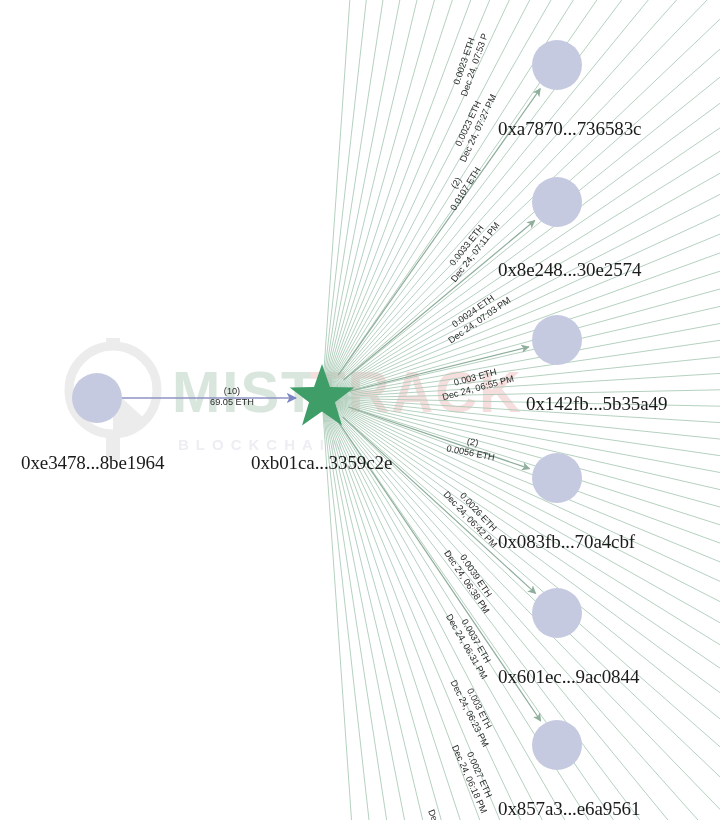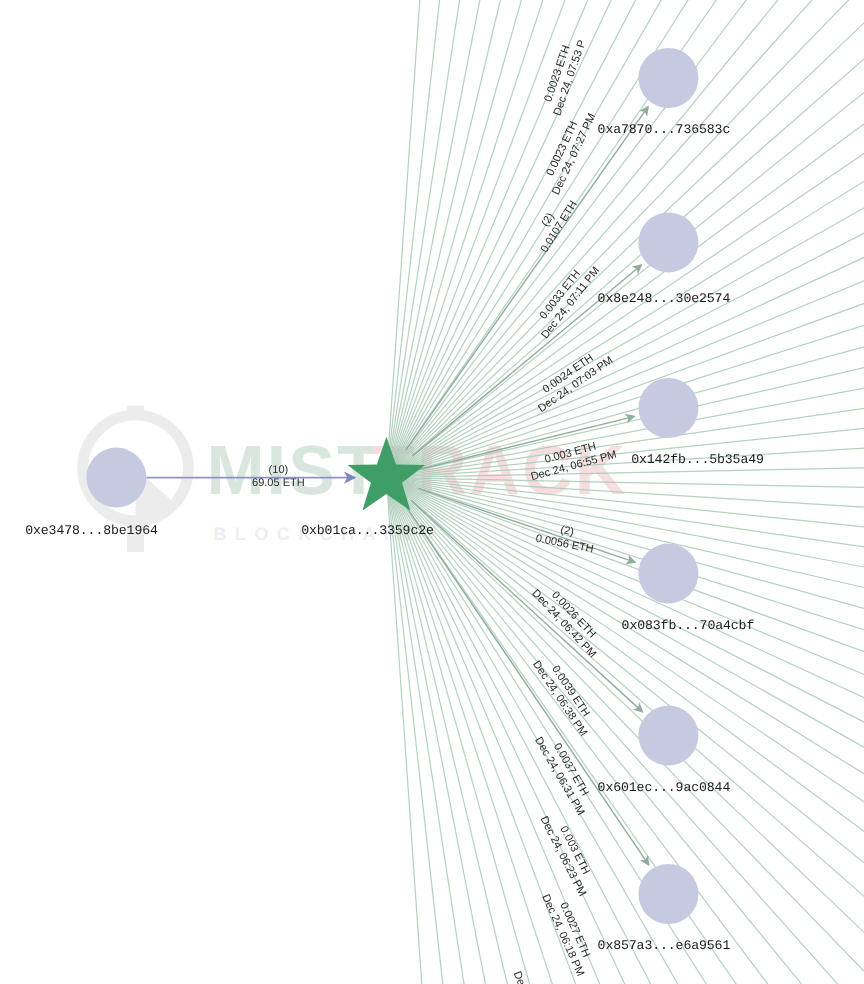--- a/index.html
+++ b/index.html
@@ -17,25 +17,26 @@
   }
   #graph-svg {
     position: absolute;
     left: 0;
     top: 0;
     width: 720px;
     height: 820px;
   }
   .node-label {
     position: absolute;
-    font-family: Liberation Mono, monospace;
-    font-size: 11px;
+    font-family: Liberation Serif, serif;
+    font-size: 19px;
     color: #1b1b1b;
     white-space: nowrap;
     letter-spacing: -0.1px;
+    margin-top: 15px;
   }
   .edge-label {
     position: absolute;
     font-family: "Liberation Sans", sans-serif;
     font-size: 9.2px;
     color: #2b2b2b;
     white-space: nowrap;
     line-height: 1.22;
     text-align: center;
     transform-origin: 50% 50%;
@@ -191,21 +192,21 @@
         <path d="M322 364 L329.9938794311776 386.99736887650073 L354.3359215540352 387.4934221912518 L334.9343686216141 402.20263112349926 L341.9846985779441 425.5065778087482 L322 411.6 L302.0153014220559 425.5065778087482 L309.0656313783859 402.20263112349926 L289.6640784459648 387.4934221912518 L314.0061205688224 386.99736887650073 Z" fill="#3f9e68"></path>
       </g>
   </svg>
 
   <div id="node-labels">
       <div class="node-label" style="left: 21px; top: 437px;">0xe3478...8be1964</div>
       <div class="node-label" style="left: 251px; top: 437px;">0xb01ca...3359c2e</div>
       <div class="node-label" style="left: 498px; top: 103px;">0xa7870...736583c</div>
       <div class="node-label" style="left: 498px; top: 244px;">0x8e248...30e2574</div>
       <div class="node-label" style="left: 526px; top: 378px;">0x142fb...5b35a49</div>
-      <div class="node-label" style="left: 518px; top: 516px;">0x083fb...70a4cbf</div>
+      <div class="node-label" style="left: 498px; top: 516px;">0x083fb...70a4cbf</div>
       <div class="node-label" style="left: 498px; top: 651px;">0x601ec...9ac0844</div>
       <div class="node-label" style="left: 498px; top: 783px;">0x857a3...e6a9561</div>
     </div>
 
   <div id="edge-labels">
       <div class="edge-label" style="left: 437px; top: 52px; transform: rotate(-71deg);">
         <span class="count">0.0023 ETH</span>
         <span class="count">Dec 24, 07:53 P</span>
       </div>
       <div class="edge-label" style="left: 437px; top: 115px; transform: rotate(-65deg);">

